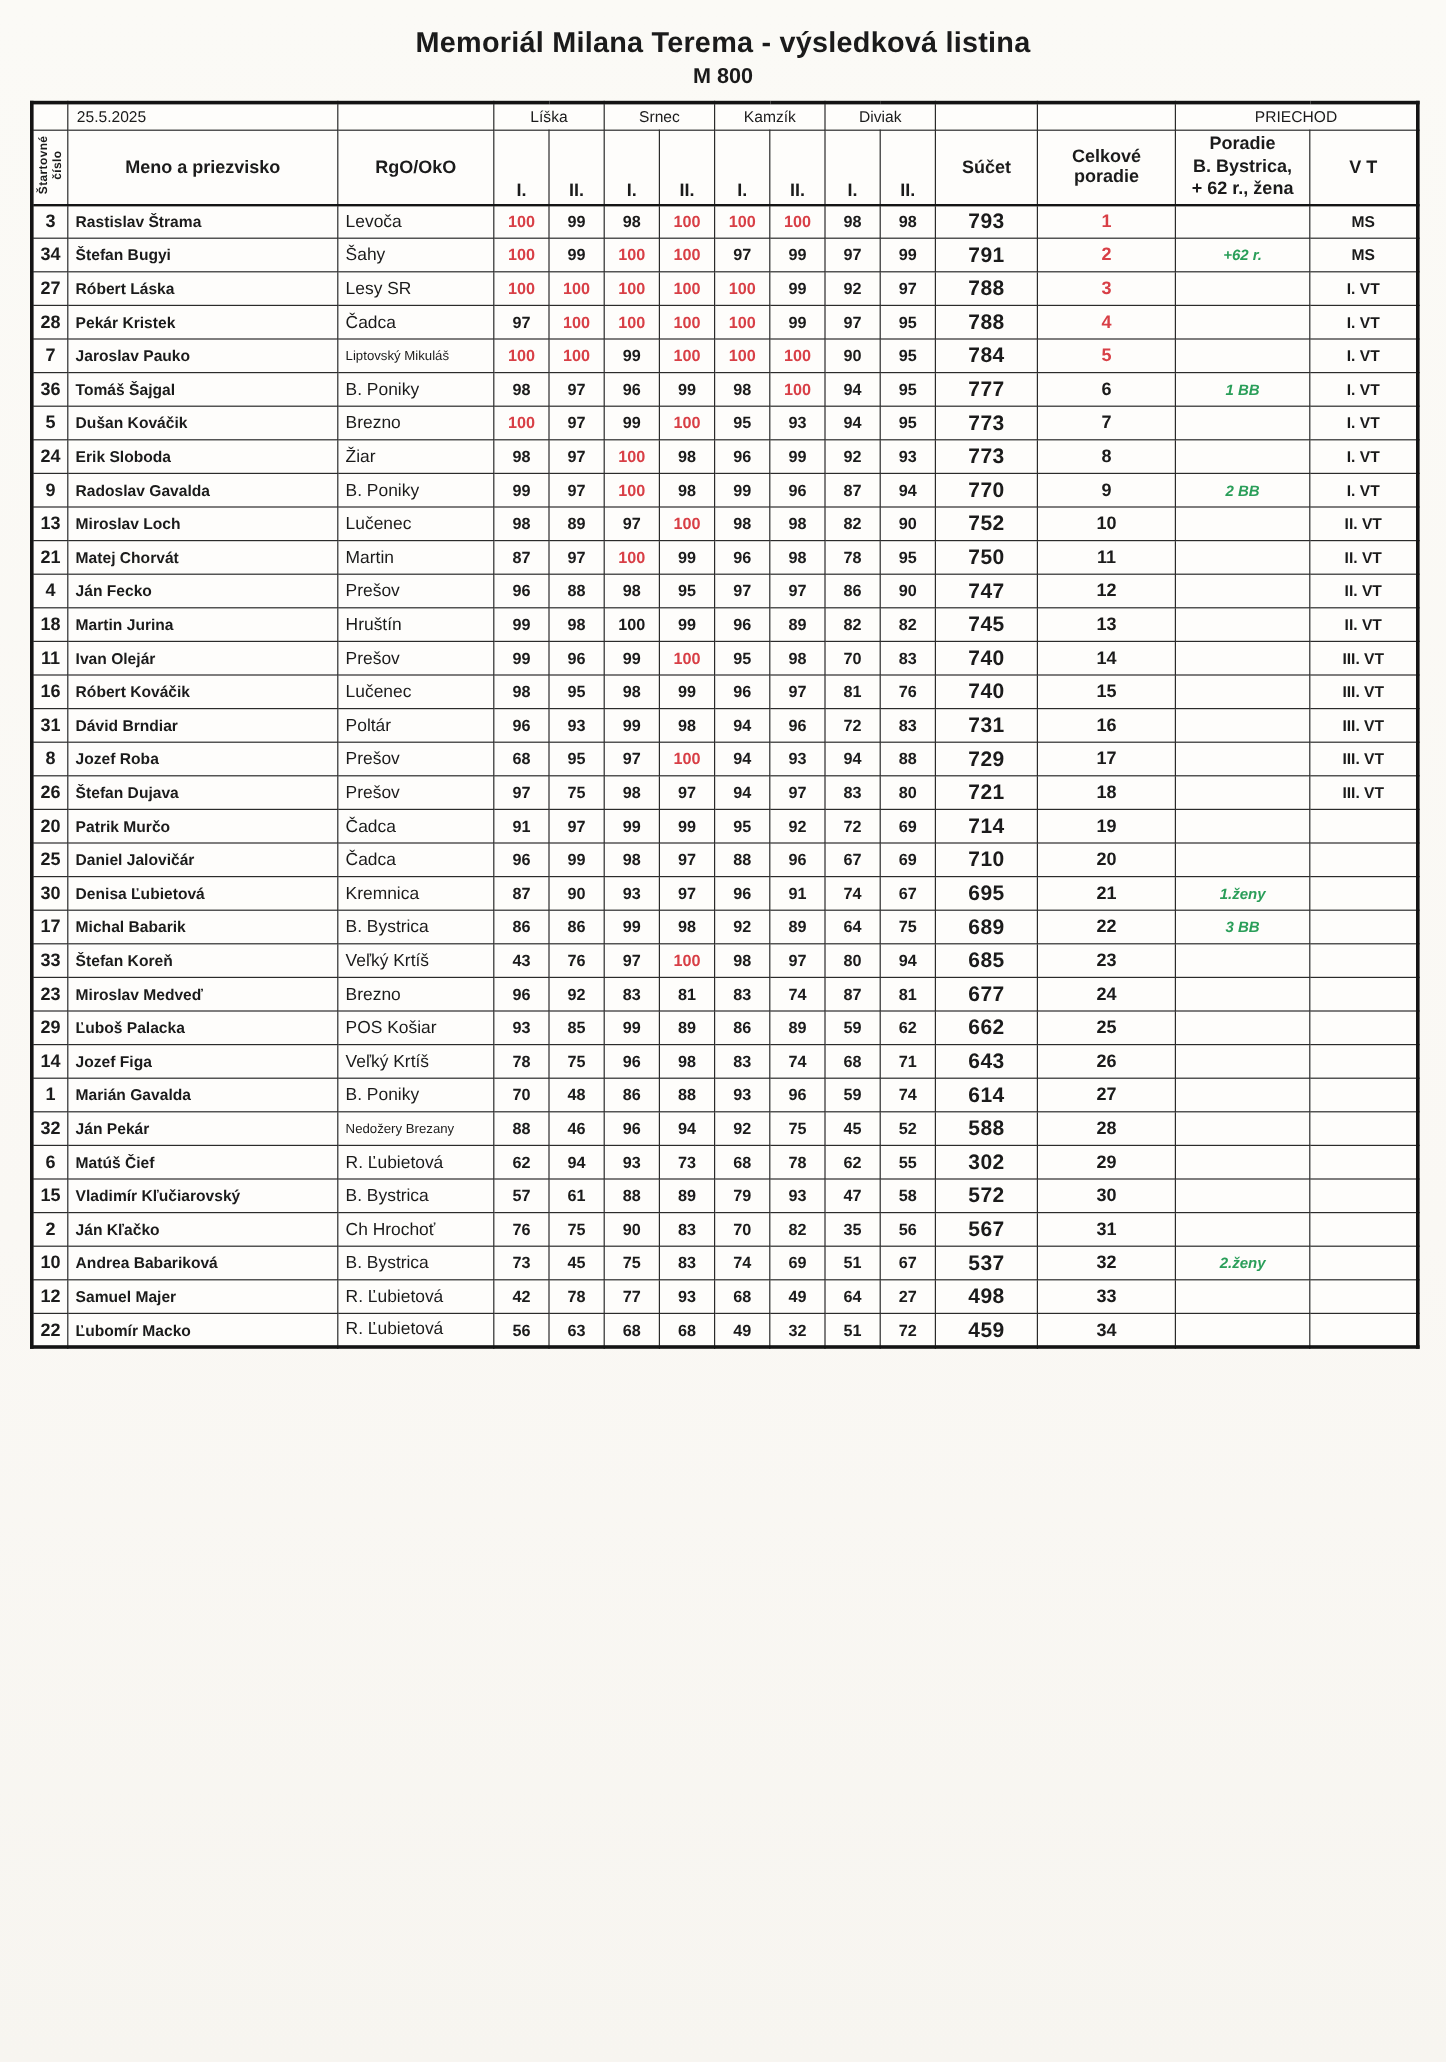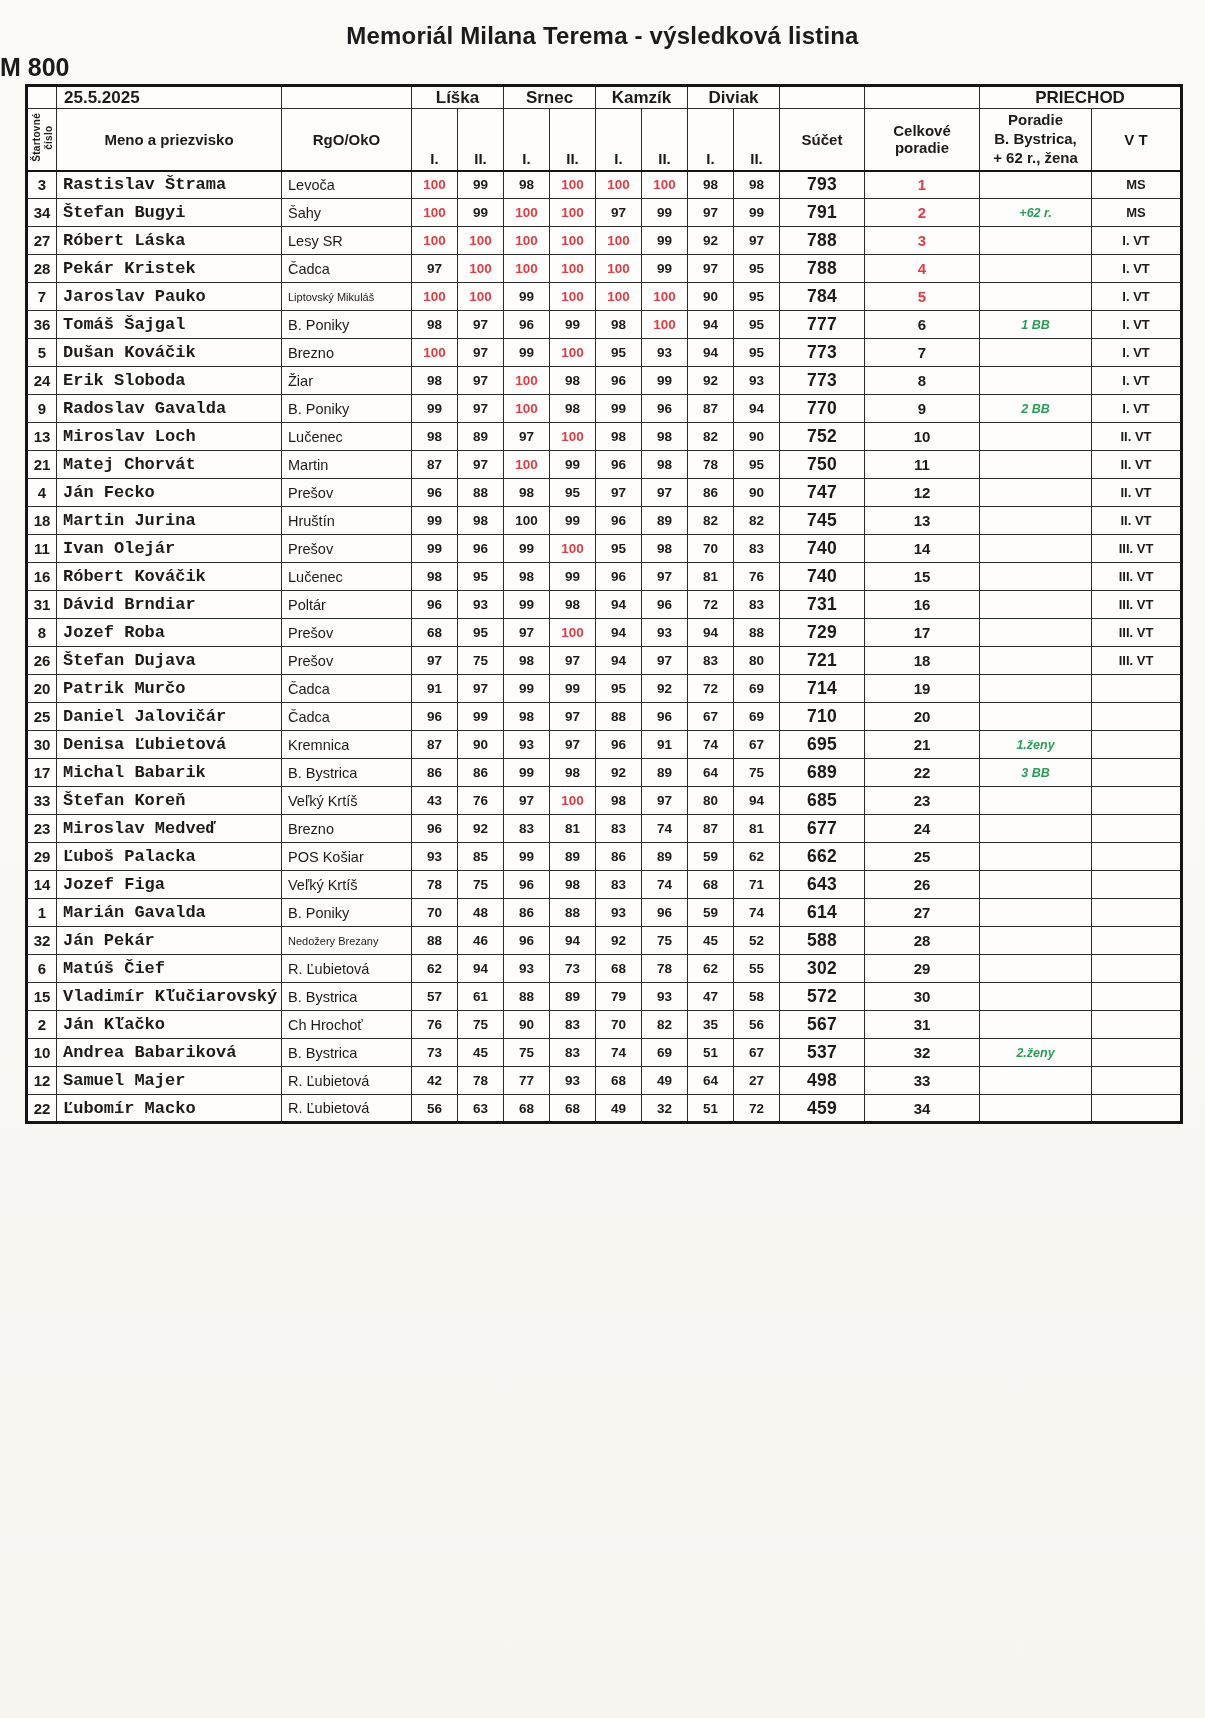--- a/index.html
+++ b/index.html
@@ -14,52 +14,52 @@
   .page {
     position:relative; width:1205px; height:1718px;
     background:linear-gradient(180deg,#fbfaf6 0%, #faf8f4 60%, #f7f5f0 100%);
     overflow:hidden;
   }
   .title {
     text-align:center; padding-top:22px;
     font-size:24px; font-weight:700; letter-spacing:.2px;
   }
   .subtitle {
-    text-align:left; margin-top:3px;
-    font-size:25px; font-weight:700;
+    text-align:center; margin-top:3px;
+    font-size:18px; font-weight:700;
   }
   table.results {
     position:absolute; left:25px; top:84px; width:1155px;
     border-collapse:collapse; table-layout:fixed;
     border:3px solid #141414;
     background:#fefdfb;
   }
   td {
     border:1.4px solid var(--line);
     padding:0 2px; text-align:center; vertical-align:middle;
     overflow:hidden; white-space:nowrap;
     font-size:13.5px;
   }
   thead { border-bottom:2.5px solid #141414; }
-  tr.r-date td { height:23px; font-weight:700; font-size:17px; }
+  tr.r-date td { height:23px; font-weight:400; font-size:13px; }
   tr.r-date td.date-cell { text-align:left; padding-left:7px; }
   tr.r-head td { height:62px; font-weight:700; font-size:15px; }
   td.rot { padding:0; }
   td.rot span {
     display:inline-block;
     writing-mode:vertical-rl; transform:rotate(180deg);
     font-size:10px; font-weight:700; line-height:1.15; letter-spacing:.3px;
     white-space:pre;
   }
   td.sub { vertical-align:bottom; padding-bottom:3px; font-size:13px; }
   td.wrap { white-space:normal; line-height:1.15; }
   td.pr-sub { white-space:normal; font-size:11px; line-height:1.25; font-weight:700; }
   tbody td { height:28px; }
   td.c-no   { font-weight:700; font-size:15px; }
-  td.c-name { text-align:left; padding-left:6px; font-weight:700; font-size:17px;font-family:Liberation Mono, monospace; }
+  td.c-name { text-align:left; padding-left:6px; font-weight:700; font-size:13px; }
   td.c-org  { text-align:left; padding-left:6px; font-weight:400; font-size:14.5px; }
   td.c-org.small { font-size:11px; }
   td.c-score{ font-weight:700; font-size:13.5px; }
   td.c-sum  { font-weight:700; font-size:17.5px; letter-spacing:.3px; }
   td.c-rank { font-weight:700; font-size:15px; }
   td.c-note { font-weight:700; font-size:12.5px; color:var(--green);font-style:italic; }
   td.c-vt   { font-weight:700; font-size:13px; }
   .red  { color:var(--red); }
 </style>
 </head>

